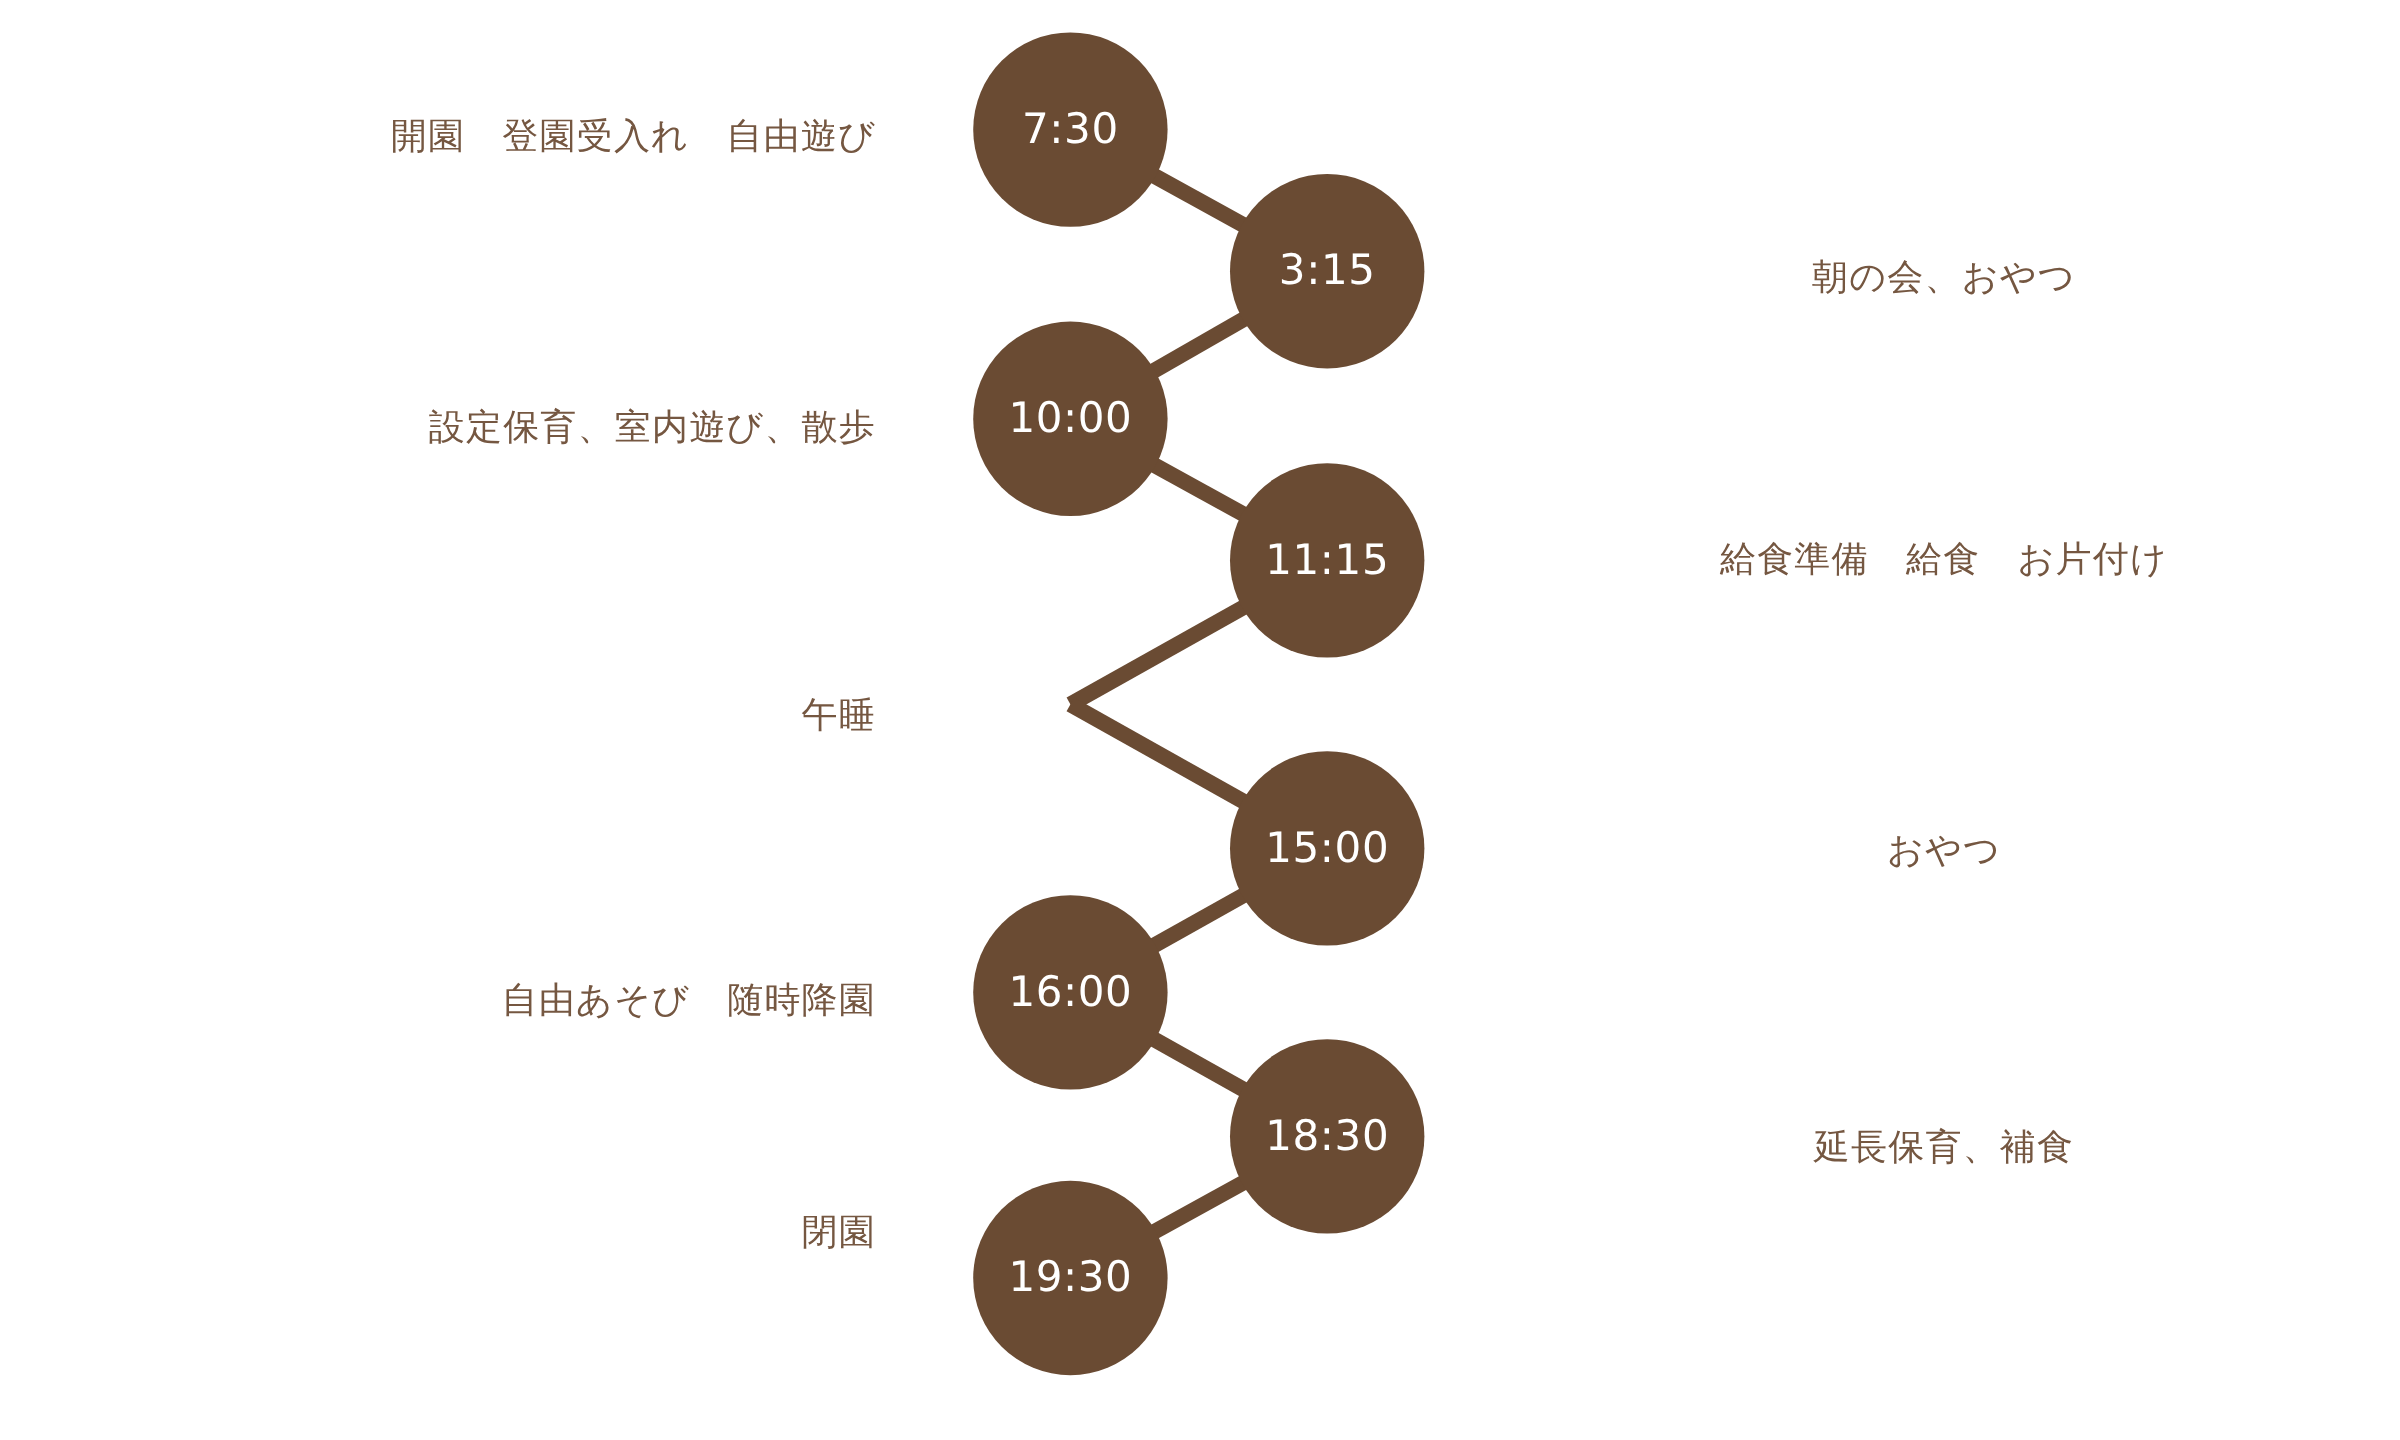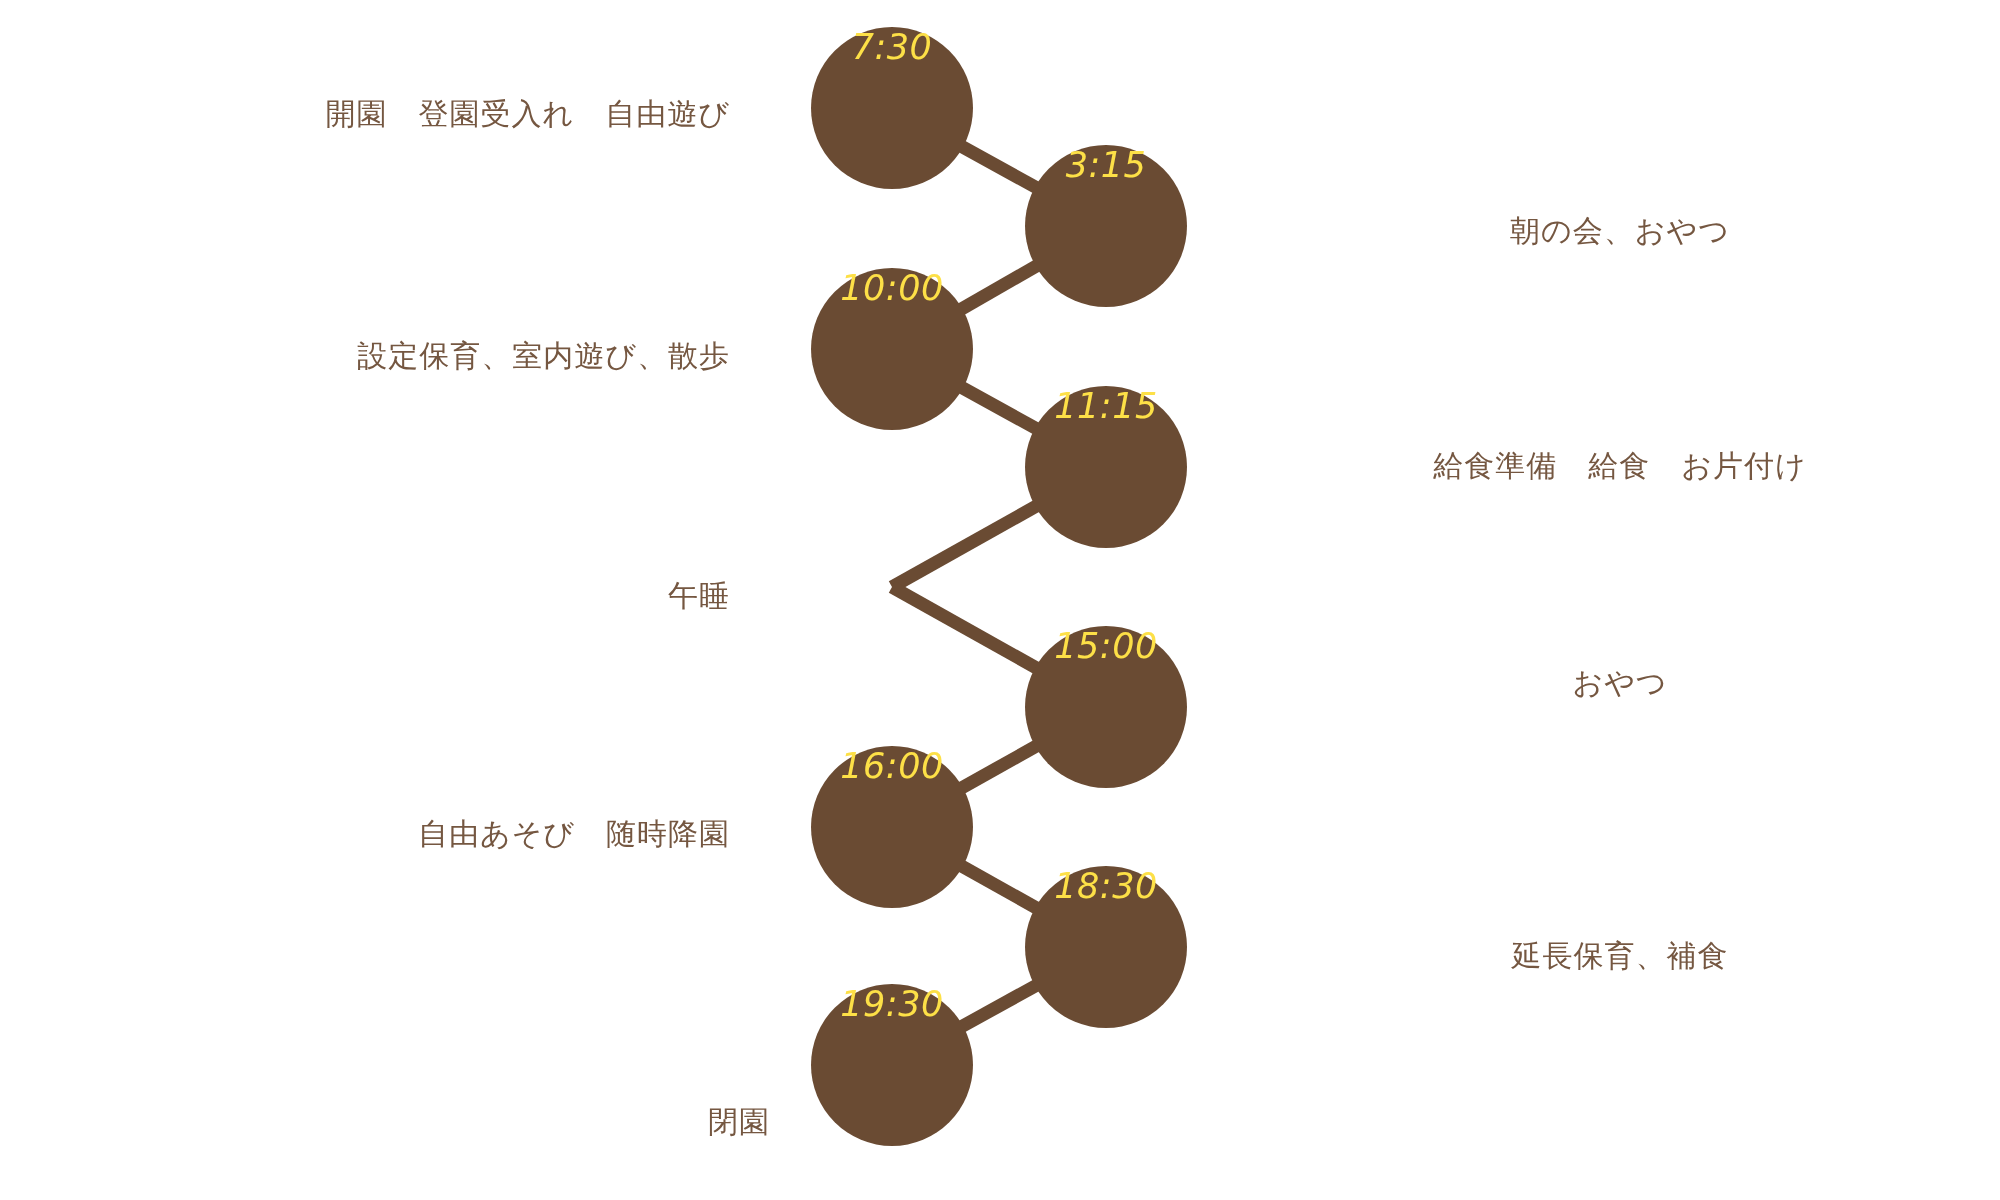--- a/index.html
+++ b/index.html
@@ -16,25 +16,24 @@
   }
   .connectors{
     position:absolute;left:0;top:0;width:2000px;height:1200px;
   }
   .node{
     position:absolute;
     width:162px;height:162px;
     margin-left:-81px;margin-top:-81px;
     border-radius:50%;
     background:var(--brown);
-    color:#fde047;
-    display:flex;justify-content:center;
+    color:#ffffff;
+    display:flex;align-items:center;justify-content:center;
     font-size:35px;
     letter-spacing:0.5px;
-    font-style:italic;
   }
   .n1{left:892px;top:108px;}
   .n2{left:1106px;top:226px;}
   .n3{left:892px;top:349px;}
   .n4{left:1106px;top:467px;}
   .n5{left:892px;top:587px;}
   .n6{left:1106px;top:707px;}
   .n7{left:892px;top:827px;}
   .n8{left:1106px;top:947px;}
   .n9{left:892px;top:1065px;}
@@ -46,24 +45,24 @@
     font-weight:500;
     letter-spacing:1px;
     white-space:pre;
   }
   .label.left{left:0;width:730px;text-align:right;}
   .label.right{left:1240px;width:760px;text-align:center;}
   .l1{top:114px;}
   .l2{top:356px;}
   .l3{top:596px;}
   .l4{top:834px;}
-  .l5{top:1122px;padding-left:40px;}
+  .l5{top:1027px;}
   .r1{top:231px;}
   .r2{top:466px;}
-  .r3{top:683px;}
+  .r3{top:709px;}
   .r4{top:956px;}
 </style>
 </head>
 <body>
 
 <div class="stage">
 
   <svg class="connectors" viewBox="0 0 2000 1200" xmlns="http://www.w3.org/2000/svg">
     <g stroke="#6a4b33" stroke-width="13">
       <line x1="892" y1="108" x2="1106" y2="226"></line>

